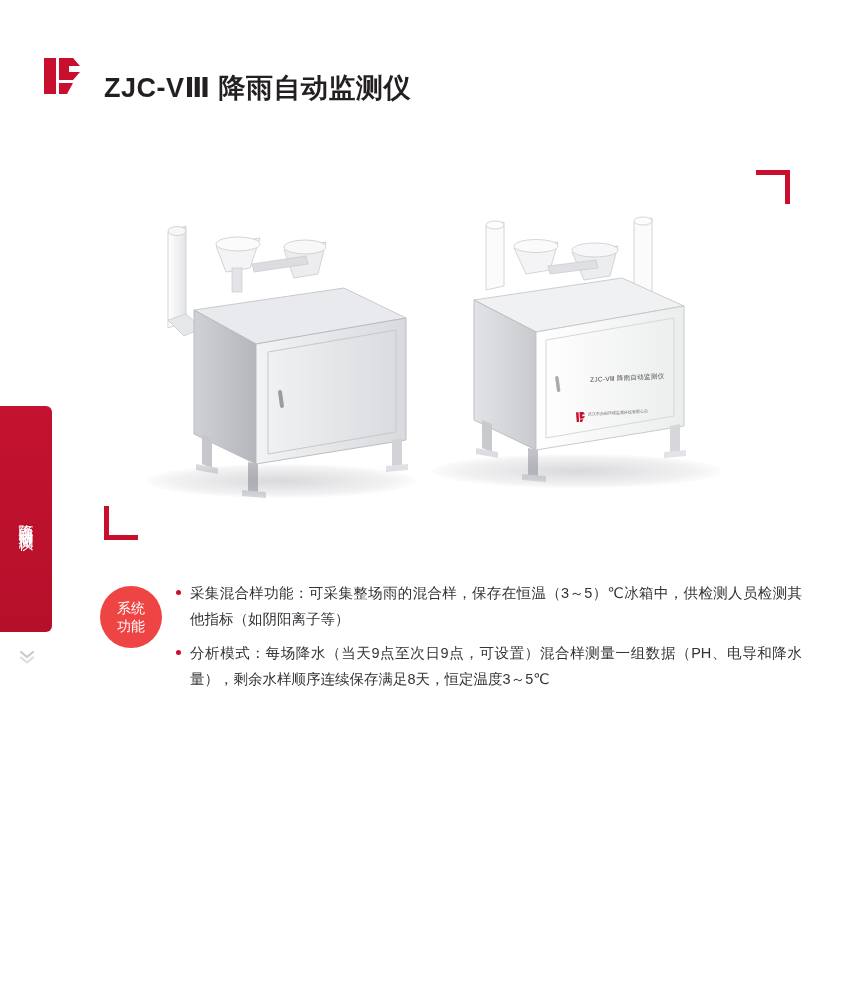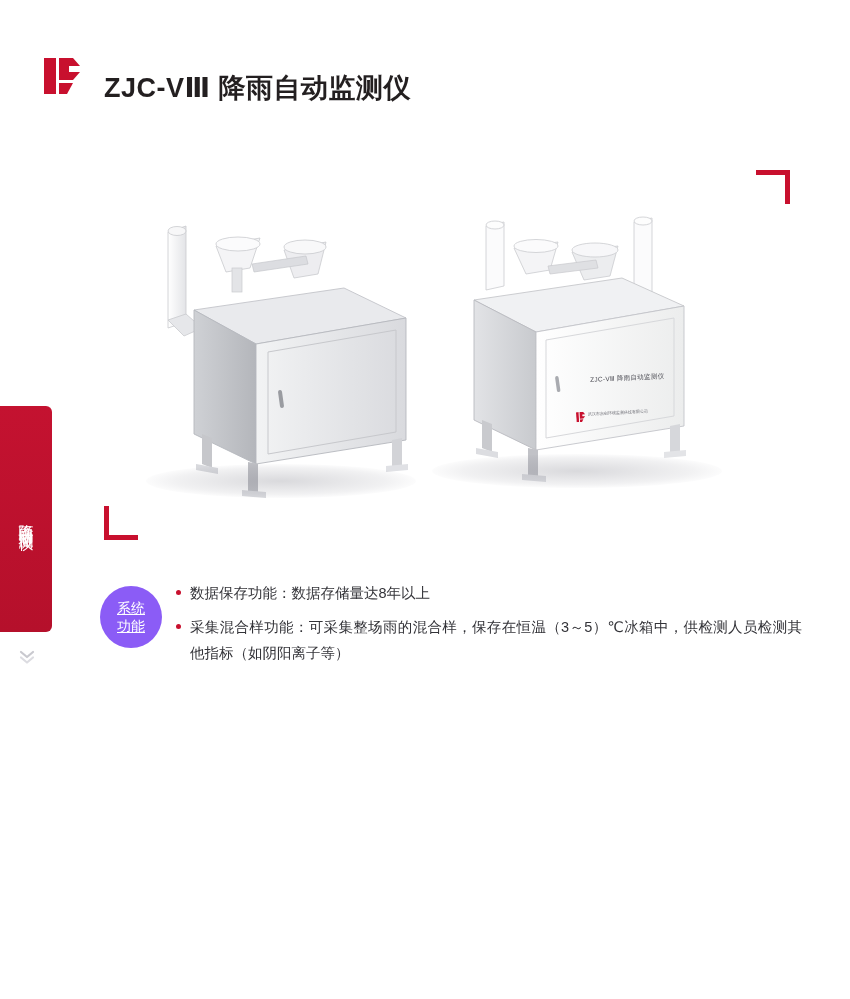--- a/index.html
+++ b/index.html
@@ -130,30 +130,29 @@
   }
 
   
   .feature-badge {
     position: absolute;
     left: 100px;
     top: 586px;
     width: 62px;
     height: 62px;
     border-radius: 50%;
-    background: #8b5cf6;
+    background: #ef4444;
     color: #fff;
     display: flex;
     flex-direction: column;
     align-items: center;
     justify-content: center;
     font-size: 14px;
     line-height: 18px;
     font-weight: 500;
-    text-decoration: underline;
   }
   .features {
     position: absolute;
     left: 176px;
     top: 580px;
     width: 626px;
   }
   .feature-item {
     position: relative;
     padding-left: 14px;
@@ -318,18 +317,18 @@
       <div class="dev-brand" style="left:142px; top:202px;">武汉市吉创环境监测科技有限公司</div>
     </div>
   </div>
 
   <div class="feature-badge">
     <span>系统</span>
     <span>功能</span>
   </div>
 
   <div class="features">
-    <div class="feature-item">数据保存功能：数据存储量达8年以上</div>
     <div class="feature-item">采集混合样功能：可采集整场雨的混合样，保存在恒温（3～5）℃冰箱中，供检测人员检测其他指标（如阴阳离子等）</div>
+    <div class="feature-item">分析模式：每场降水（当天9点至次日9点，可设置）混合样测量一组数据（PH、电导和降水量），剩余水样顺序连续保存满足8天，恒定温度3～5℃</div>
 
   </div>
 
 </div>
 
 </body></html>

